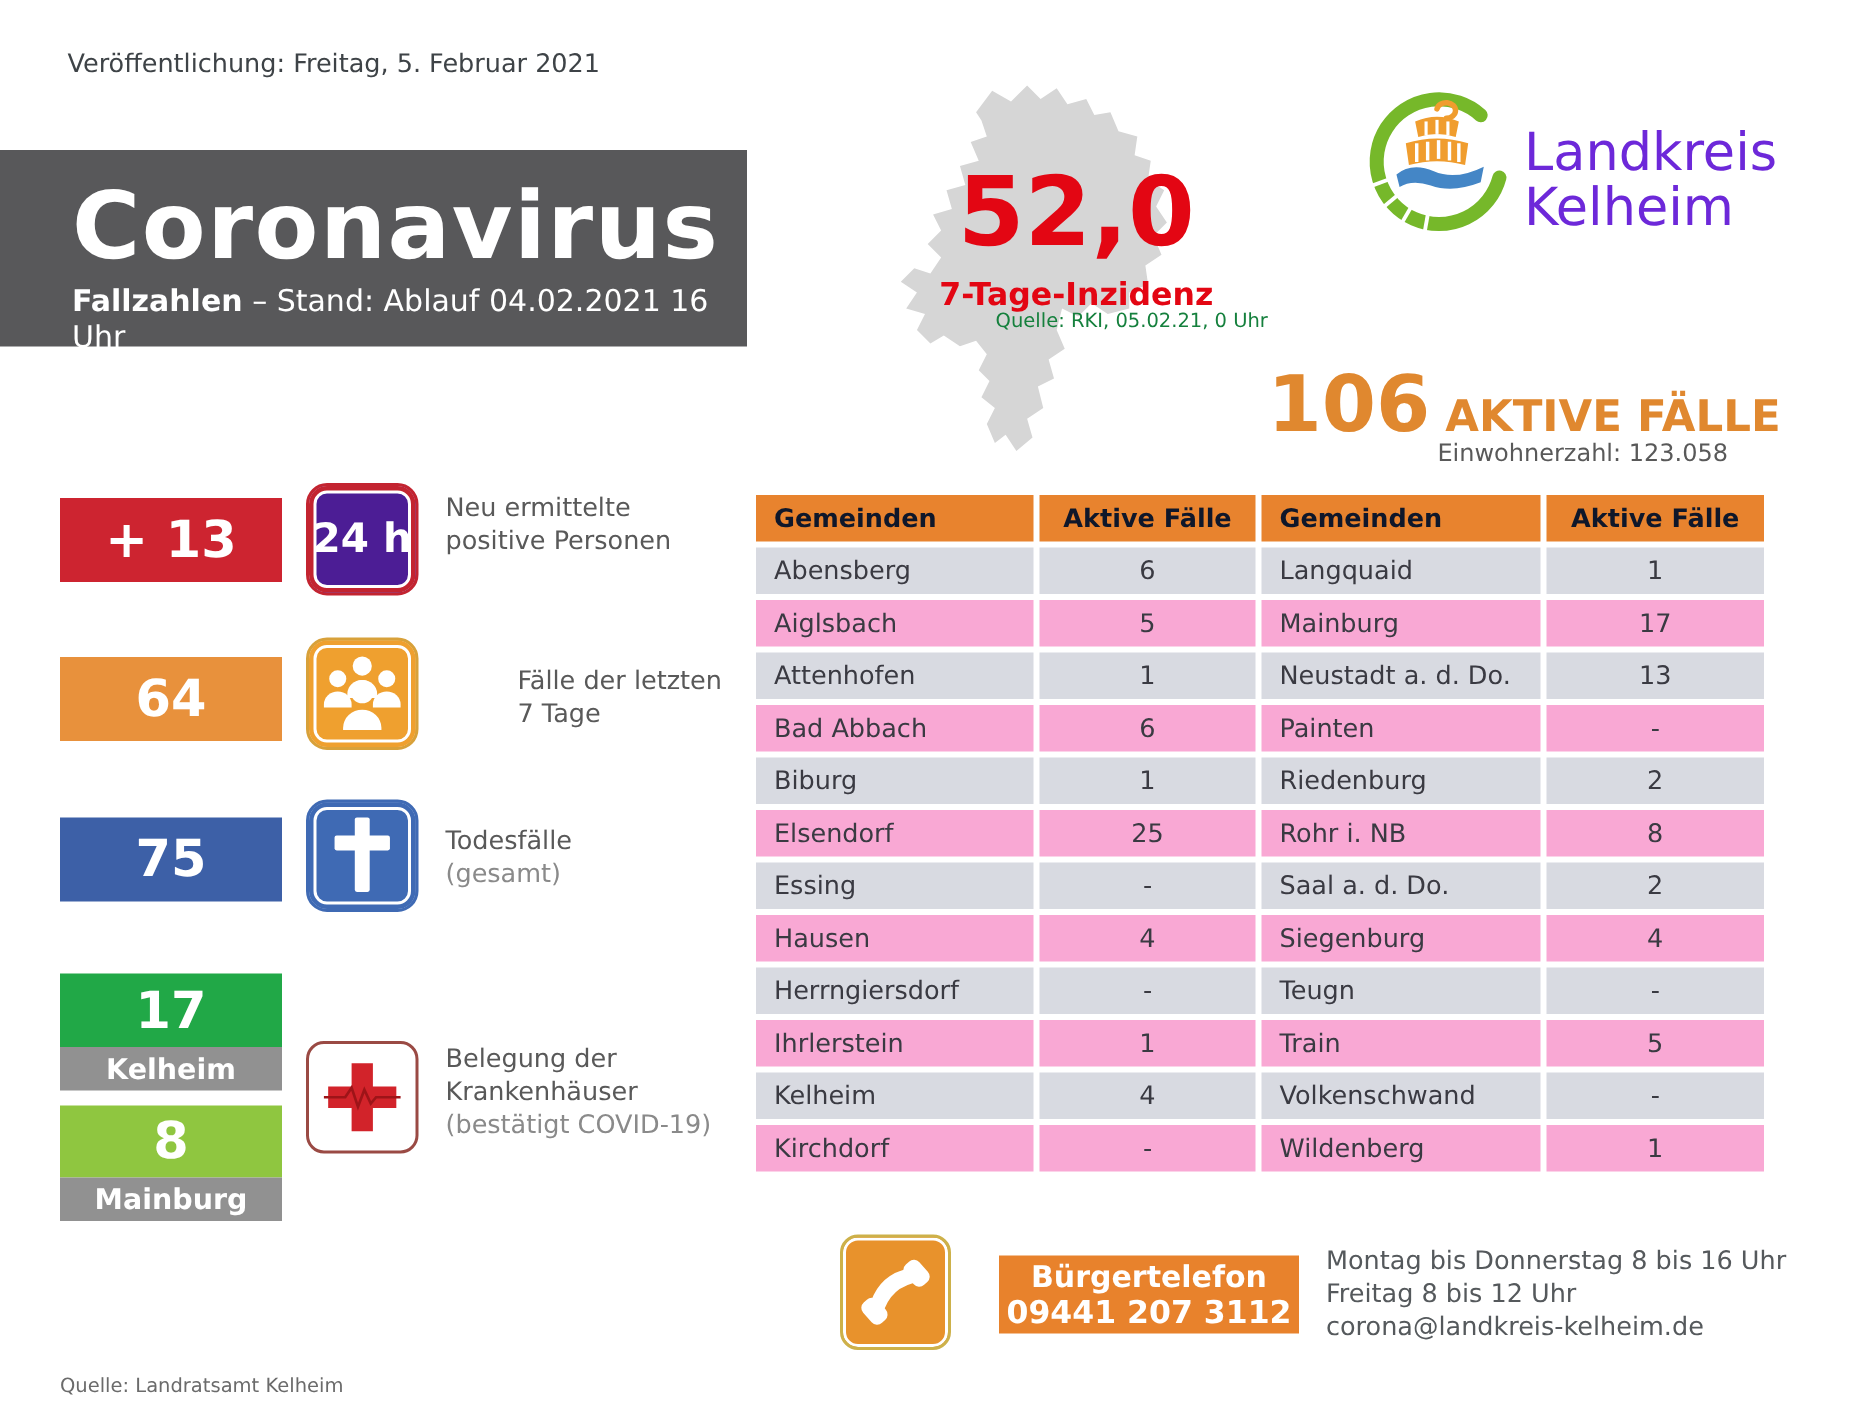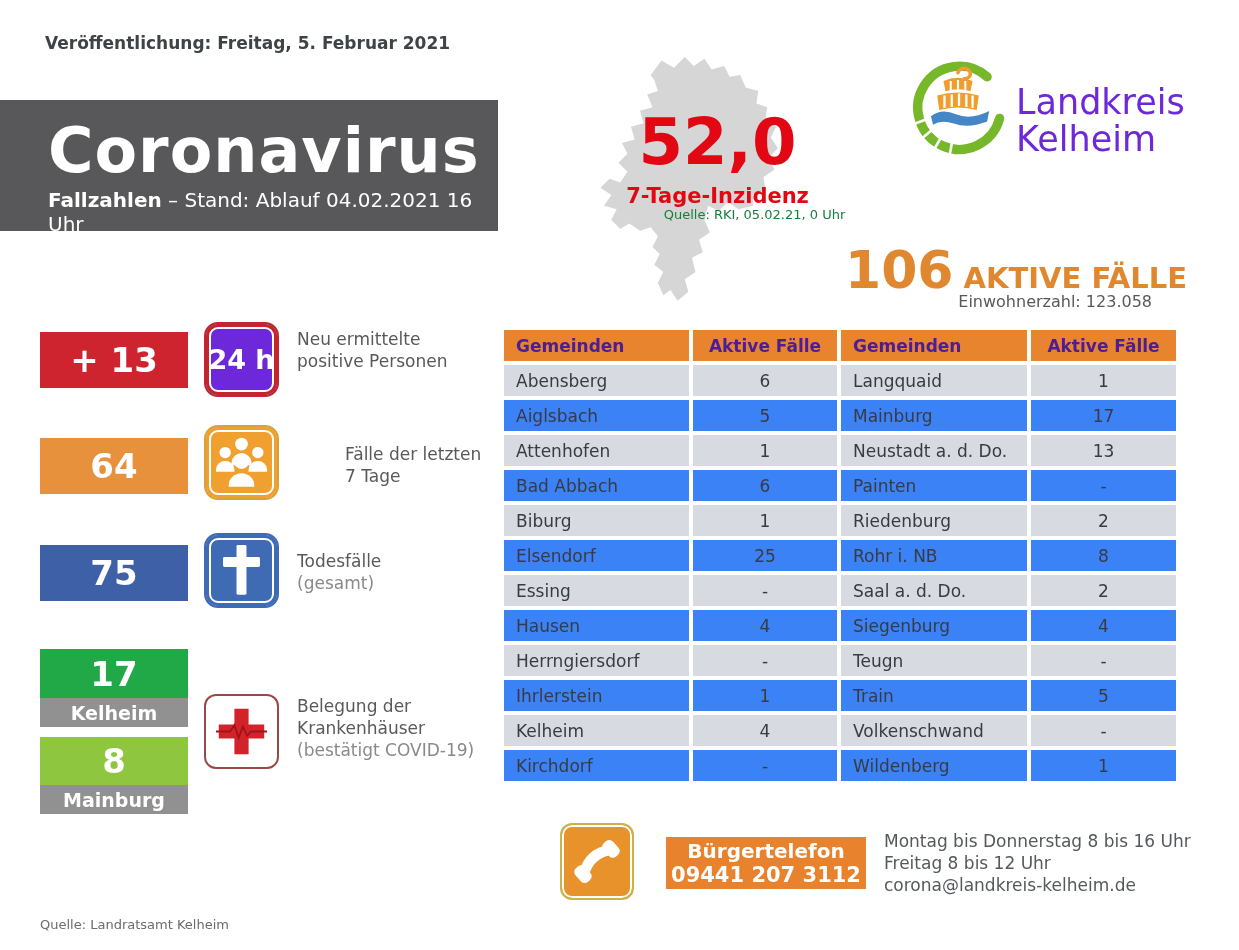--- a/index.html
+++ b/index.html
@@ -1,21 +1,21 @@
 <!DOCTYPE html>
 <html><head>
 <meta charset="utf-8">
 <style>
   * { margin:0; padding:0; box-sizing:border-box; }
   html,body { background:#fff; }
   body { font-family:"DejaVu Sans","Liberation Sans",sans-serif; color:#3e4347; }
   .page { position:relative; width:1239px; height:950px; background:#fff; overflow:hidden; }
 
   
-  .publication { position:absolute; left:45px; top:33px; font-size:17px; font-weight:bold; color:#3e4347; }
+  .publication { position:absolute; left:45px; top:33px; font-size:17px; font-weight:normal; color:#3e4347; }
   .title-box { position:absolute; left:0; top:100px; width:498px; height:131px; background:#58585a; color:#fff; }
   .title-box .title { position:absolute; left:48px; top:14px; font-size:62px; font-weight:bold; letter-spacing:1px; }
   .title-box .subtitle { position:absolute; left:48px; top:88px; font-size:20px; }
   .title-box .subtitle b { font-weight:bold; }
 
   
   .map-wrap { position:absolute; left:588px; top:48px; width:215px; height:270px; }
   .incidence-value { position:absolute; left:600px; top:105px; width:235px; text-align:center;
                      font-size:64px; font-weight:bold; color:#e30613; }
   .incidence-label { position:absolute; left:600px; top:184px; width:235px; text-align:center;
@@ -41,46 +41,46 @@
   .stat-red { top:332px; background:#cd2430; }
   .stat-orange { top:438px; background:#e8913c; }
   .stat-blue { top:545px; background:#3d60a7; }
   .stat-green { top:649px; background:#21a847; height:49px; }
   .stat-lightgreen { top:737px; background:#8fc640; height:48px; }
   .city-bar { position:absolute; left:40px; width:148px; height:29px; background:#919191;
               color:#fff; font-size:19px; font-weight:bold; display:flex; align-items:center; justify-content:center; }
   .bar-kelheim { top:698px; } .bar-mainburg { top:785px; }
 
   .stat-icon { position:absolute; left:204px; width:75px; height:75px; border-radius:14px; }
-  .icon-24h { top:322px; background:#6d28d9; border:2px solid #c32430;
+  .icon-24h { top:322px; background:#4c1d95; border:2px solid #c32430;
               box-shadow:inset 0 0 0 3px #c32430, inset 0 0 0 5px #fff;
               display:flex; align-items:center; justify-content:center;
               color:#fff; font-size:27px; font-weight:bold; }
   .icon-people { top:425px; background:#efa02f; border:2px solid #d8a13a;
                  box-shadow:inset 0 0 0 3px #efa02f, inset 0 0 0 5px #fff; }
   .icon-cross { top:533px; background:#3f6ab4; border:2px solid #3f6ab4;
                 box-shadow:inset 0 0 0 3px #3f6ab4, inset 0 0 0 5px #fff; }
   .icon-hospital { top:694px; background:#fff; border:2px solid #9a4a44; border-radius:12px; }
   .stat-icon svg { width:100%; height:100%; display:block; }
 
   .stat-label { position:absolute; left:297px; font-size:17px; color:#595959; line-height:22px; }
   .lbl-1 { top:328px; } .lbl-2 { top:443px;margin-left:48px; } .lbl-3 { top:550px; } .lbl-4 { top:695px; }
   .stat-label .sub { color:#8a8a8a; }
 
   
   .muni-table { position:absolute; left:504px; top:330px; display:grid;
                 grid-template-columns:185px 144px 186px 145px;
                 grid-auto-rows:31px; gap:4px; font-size:17px; color:#3a3a42; }
-  .muni-table .hcell { background:#e8832e; color:#4c1d95; font-weight:bold;
+  .muni-table .hcell { background:#e8832e; color:#0f172a; font-weight:bold;
                        display:flex; align-items:center; }
   .muni-table .cell { display:flex; align-items:center; }
   .muni-table .name { padding-left:12px; justify-content:flex-start; }
   .muni-table .val { justify-content:center; }
   .muni-table .odd { background:#d8dae1; }
-  .muni-table .even { background:#3b82f6; }
+  .muni-table .even { background:#f9a8d4; }
 
   
   .phone-icon { position:absolute; left:560px; top:823px; width:74px; height:77px;
                 background:#e8922c; border:2px solid #cdb14a; border-radius:12px;
                 box-shadow:inset 0 0 0 2px #fff; }
   .phone-icon svg { width:100%; height:100%; display:block; }
   .hotline-box { position:absolute; left:666px; top:837px; width:200px; height:52px; background:#e8822c;
                  color:#fff; text-align:center; display:flex; flex-direction:column; justify-content:center; }
   .hotline-box .l1 { font-size:20px; font-weight:bold; }
   .hotline-box .l2 { font-size:21px; font-weight:bold; }

